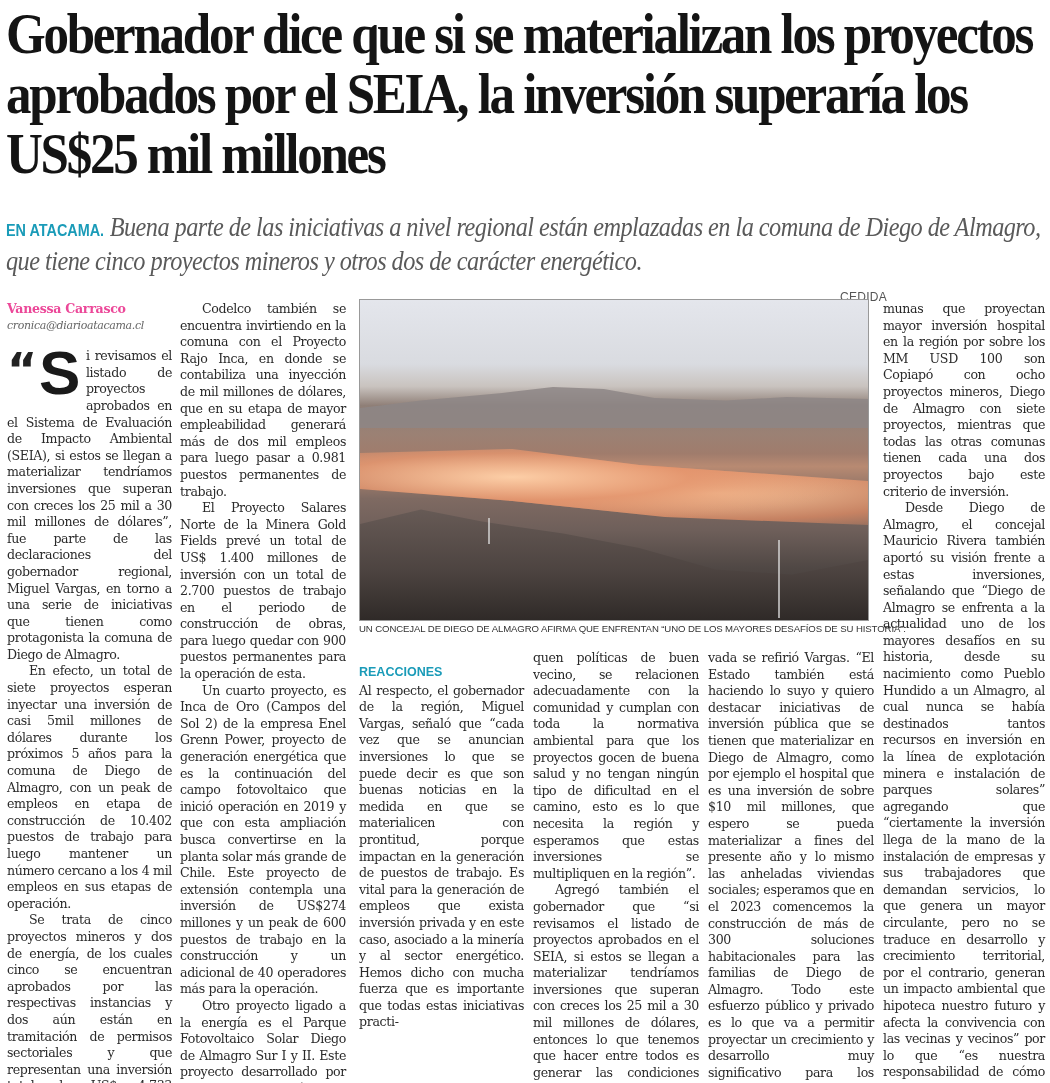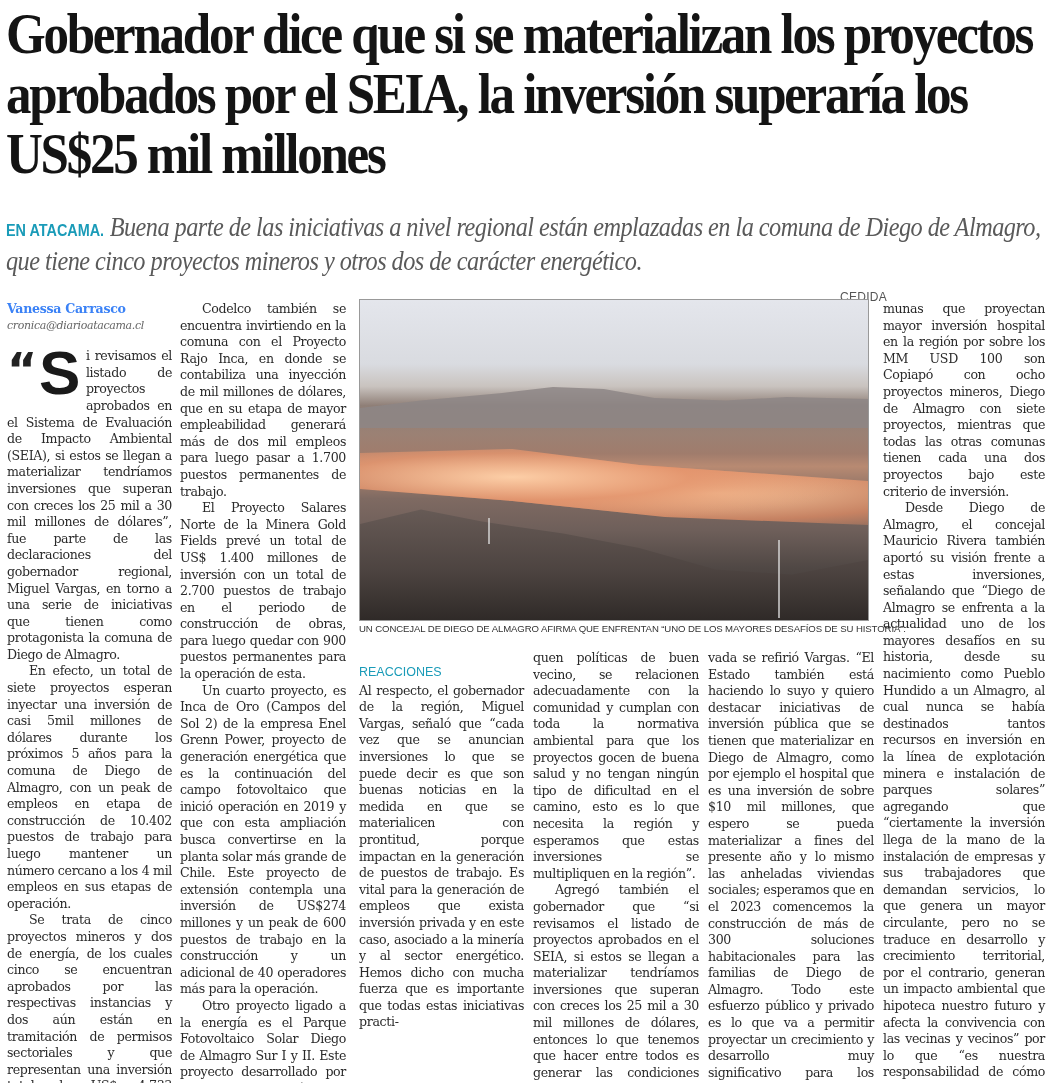--- a/index.html
+++ b/index.html
@@ -24,25 +24,25 @@
     letter-spacing: 0;
   }
   .col {
     position: absolute;
     font-family: "DejaVu Serif", "Liberation Serif", serif;
     font-size: 12.6px; line-height: 16.6px; color: #2a2a2a;
     text-align: justify; hyphens: manual; letter-spacing: -0.35px;
   }
   .col p { margin: 0; text-indent: 22px; }
   .col p.noindent { text-indent: 0; }
-  .byline-name { font-family: "DejaVu Serif", serif; font-size: 12.6px; color: #3b82f6; font-weight: bold; letter-spacing: -0.3px; }
+  .byline-name { font-family: "DejaVu Serif", serif; font-size: 12.6px; color: #ec4899; font-weight: bold; letter-spacing: -0.3px; }
   .byline-mail { font-family: "DejaVu Serif", serif; font-style: italic; font-size: 11px; color: #666; margin-bottom: 14px; }
   .subhead {
     font-family: "Liberation Sans", "DejaVu Sans", sans-serif;
-    font-weight: normal; font-size: 12.5px; color: #1a9bb8;
+    font-weight: bold; font-size: 12.5px; color: #1a9bb8;
     margin: 14px 0 2px 0; letter-spacing: 0; text-indent: 0;
   }
   .dropcap-wrap { position: relative; }
   .quote-mark {
     float: left; font-family: "DejaVu Sans", sans-serif; font-weight: bold;
     font-size: 46px; line-height: 40px; color: #222; margin-right: 2px; margin-top: 2px;
   }
   .dropcap {
     float: left; font-family: "Liberation Sans", "DejaVu Sans", sans-serif;
     font-weight: bold; font-size: 62px; line-height: 50px; color: #1a1a1a;
@@ -95,21 +95,21 @@
   <div class="byline-mail">cronica@diarioatacama.cl</div>
   <p class="noindent dropcap-wrap">
     <span class="quote-mark">“</span><span class="dropcap">S</span><span>i revisamos el listado de proyectos aprobados en el Sistema de Evaluación de Impacto Ambiental (SEIA), si estos se llegan a materializar tendríamos inversiones que superan con creces los 25 mil a 30 mil millones de dólares”, fue parte de las declaraciones del gobernador regional, Miguel Vargas, en torno a una serie de iniciativas que tienen como protagonista la comuna de Diego de Almagro.</span>
   </p>
   <p>En efecto, un total de siete proyectos esperan inyectar una inversión de casi 5mil millones de dólares durante los próximos 5 años para la comuna de Diego de Almagro, con un peak de empleos en etapa de construcción de 10.402 puestos de trabajo para luego mantener un número cercano a los 4 mil empleos en sus etapas de operación.</p>
   <p>Se trata de cinco proyectos mineros y dos de energía, de los cuales cinco se encuentran aprobados por las respectivas instancias y dos aún están en tramitación de permisos sectoriales y que representan una inversión total de US$ 4.733 millones.</p>
 
 </div>
 
 <div class="col" style="left:180px; top:301px; width:166px;">
-  <p>Codelco también se encuentra invirtiendo en la comuna con el Proyecto Rajo Inca, en donde se contabiliza una inyección de mil millones de dólares, que en su etapa de mayor empleabilidad generará más de dos mil empleos para luego pasar a 1.700 puestos permanentes de trabajo.</p>
+  <p>Codelco también se encuentra invirtiendo en la comuna con el Proyecto Rajo Inca, en donde se contabiliza una inyección de mil millones de dólares, que en su etapa de mayor empleabilidad generará más de dos mil empleos para luego pasar a 0.981 puestos permanentes de trabajo.</p>
   <p>El Proyecto Salares Norte de la Minera Gold Fields prevé un total de US$ 1.400 millones de inversión con un total de 2.700 puestos de trabajo en el periodo de construcción de obras, para luego quedar con 900 puestos permanentes para la operación de esta.</p>
   <p>Un cuarto proyecto, es Inca de Oro (Campos del Sol 2) de la empresa Enel Grenn Power, proyecto de generación energética que es la continuación del campo fotovoltaico que inició operación en 2019 y que con esta ampliación busca convertirse en la planta solar más grande de Chile. Este proyecto de extensión contempla una inversión de US$274 millones y un peak de 600 puestos de trabajo en la construcción y un adicional de 40 operadores más para la operación.</p>
   <p>Otro proyecto ligado a la energía es el Parque Fotovoltaico Solar Diego de Almagro Sur I y II. Este proyecto desarrollado por la empresa Colbún. De acuerdo con lo que informa en sus redes sociales la empresa, este parque se emplaza en un terreno de 330 hectáreas a dos</p>
 </div>
 
 <div class="photo-credit">CEDIDA</div>
 <div class="photo">
   <div class="mountains"></div>
   <div class="town"></div>
   <div class="hills"></div>

